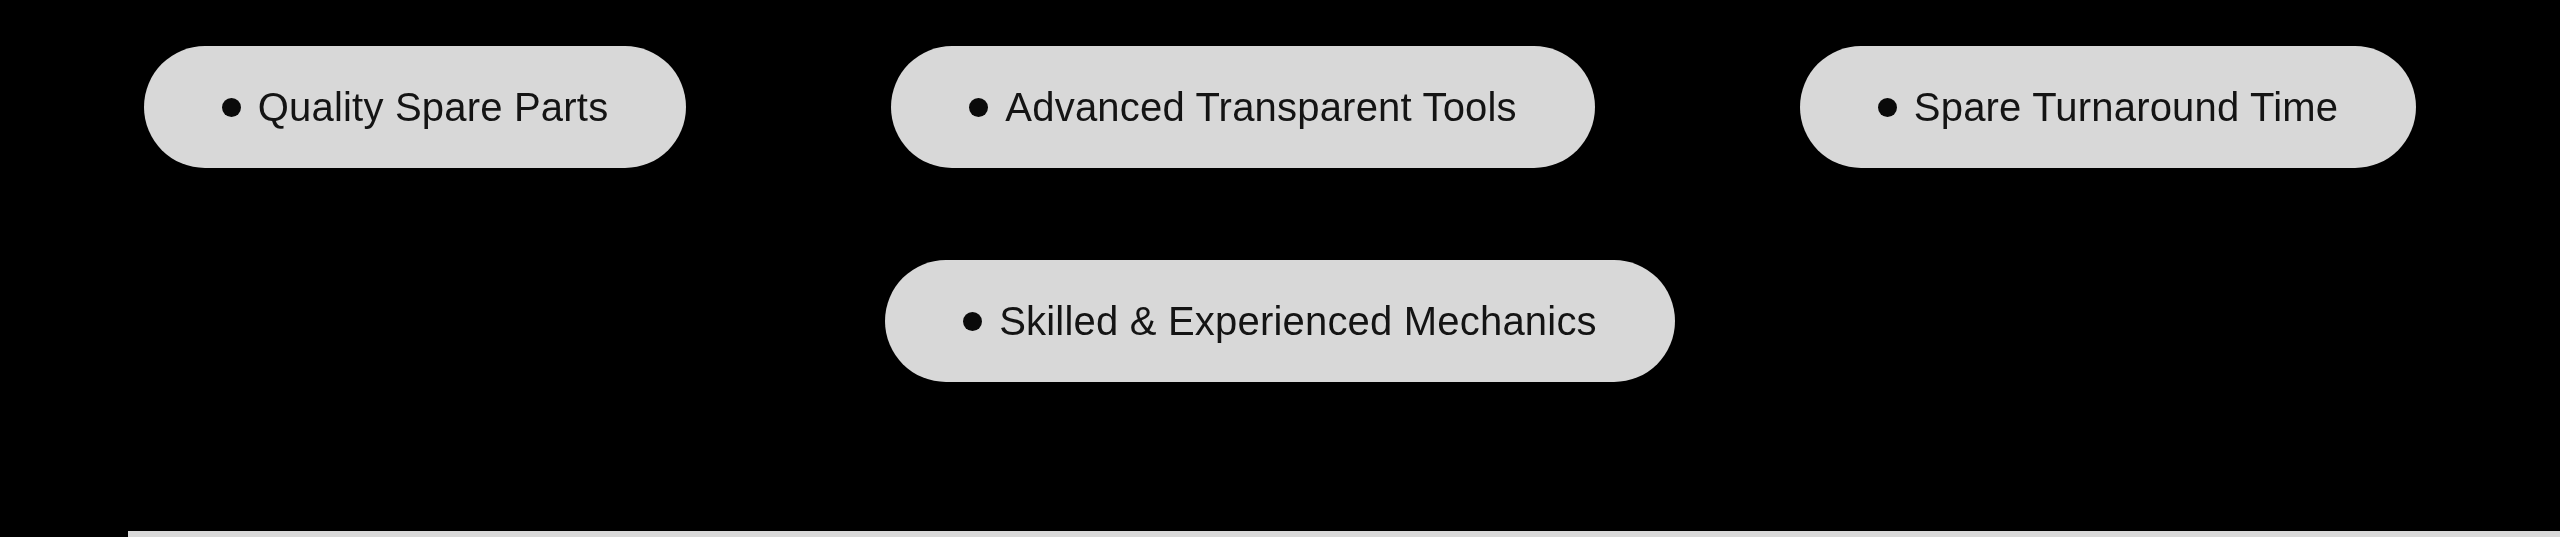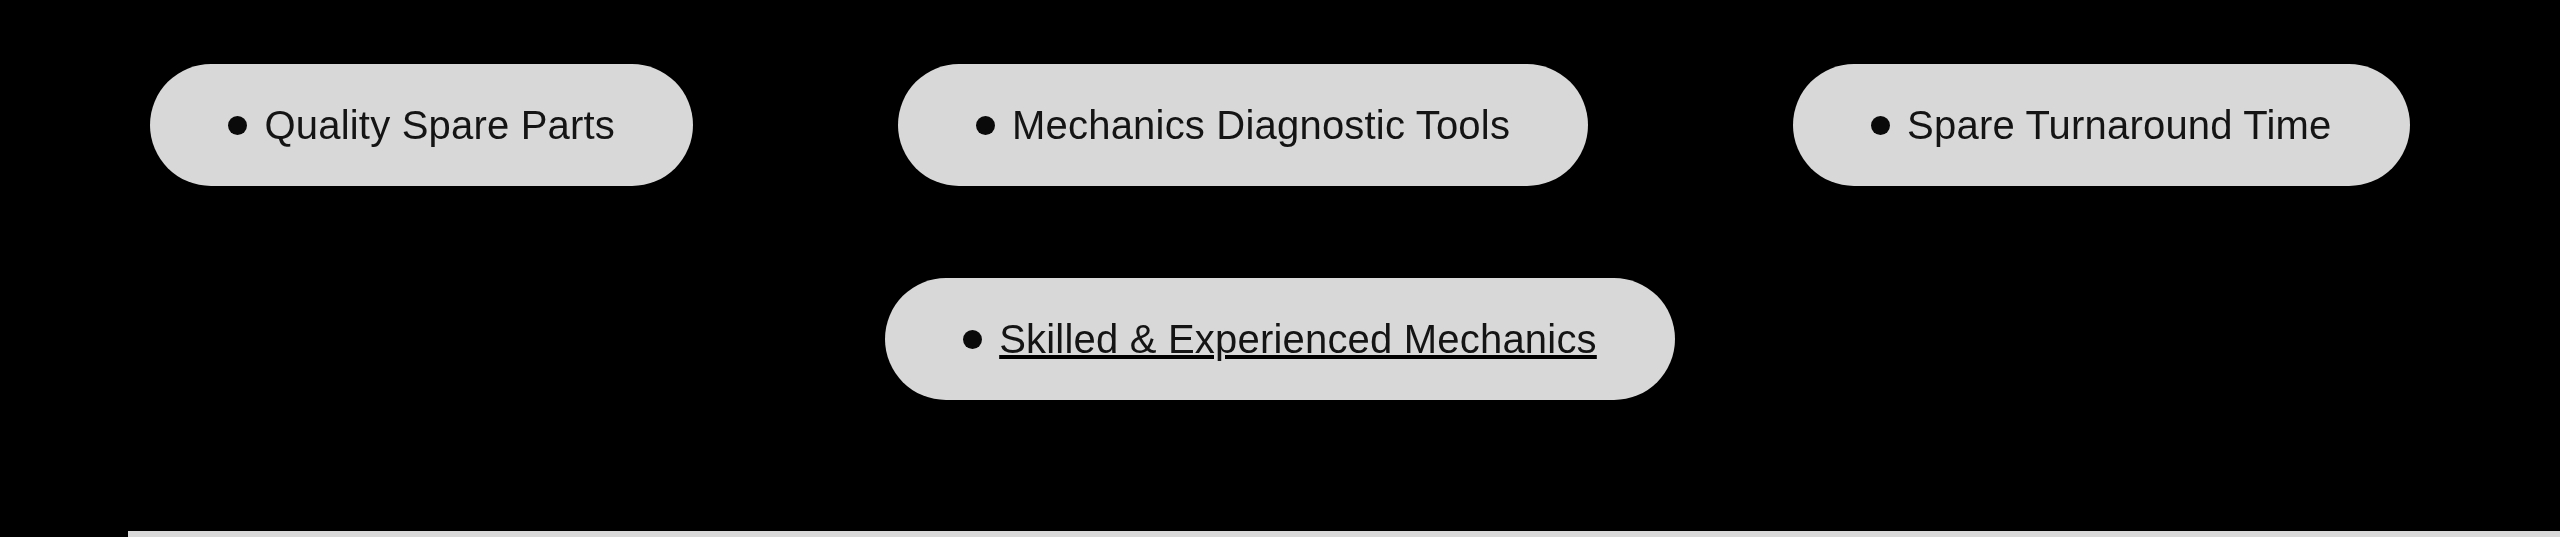--- a/index.html
+++ b/index.html
@@ -9,34 +9,34 @@
   }
   .canvas {
     position: relative;
     width: 2560px;
     height: 537px;
     background: #000000;
     overflow: hidden;
   }
   .rows {
     position: absolute;
-    top: 64px;
+    top: 46px;
     left: 0;
     width: 100%;
     display: flex;
     flex-direction: column;
     align-items: center;
   }
   .pill-row {
     display: flex;
     justify-content: center;
     align-items: center;
   }
   .pill-row.row-1 { gap: 205px; }
-  .pill-row.row-2 { gap: 99px; margin-top: 92px; text-decoration: underline; }
+  .pill-row.row-2 { gap: 99px; margin-top: 92px; }
   .pill {
     display: flex;
     align-items: center;
     height: 122px;
     padding: 0 78px;
     background: #d8d8d8;
     border-radius: 61px;
     white-space: nowrap;
   }
   .bullet {
@@ -71,21 +71,21 @@
 
     <div class="pill-row row-1">
 
       <div class="pill">
         <span class="bullet"></span>
         <span class="pill-label">Quality Spare Parts</span>
       </div>
 
       <div class="pill">
         <span class="bullet"></span>
-        <span class="pill-label">Mechanics Diagnostic Tools</span>
+        <span class="pill-label">Advanced Transparent Tools</span>
       </div>
 
       <div class="pill">
         <span class="bullet"></span>
         <span class="pill-label">Spare Turnaround Time</span>
       </div>
 
     </div>
 
     <div class="pill-row row-2">

